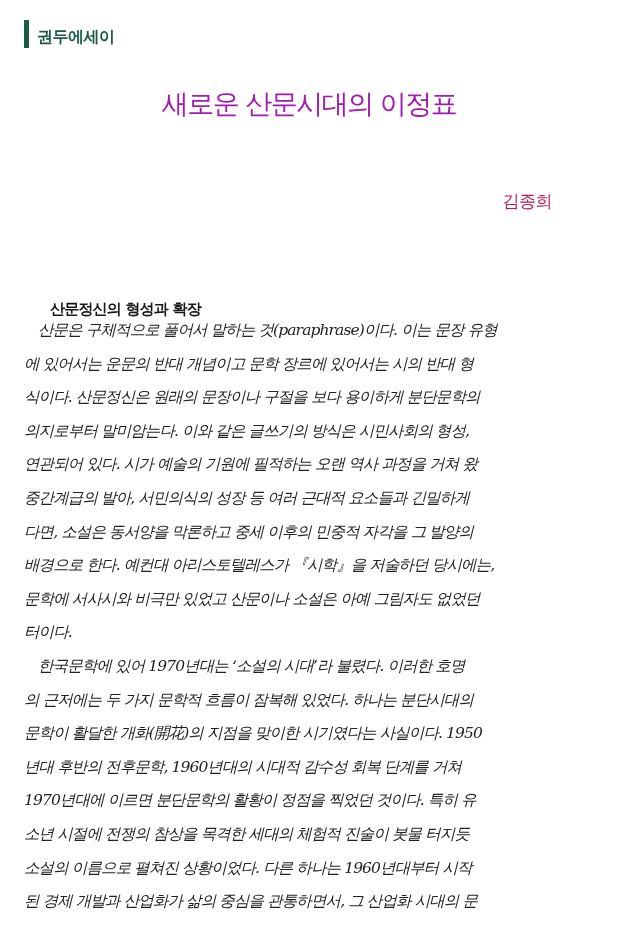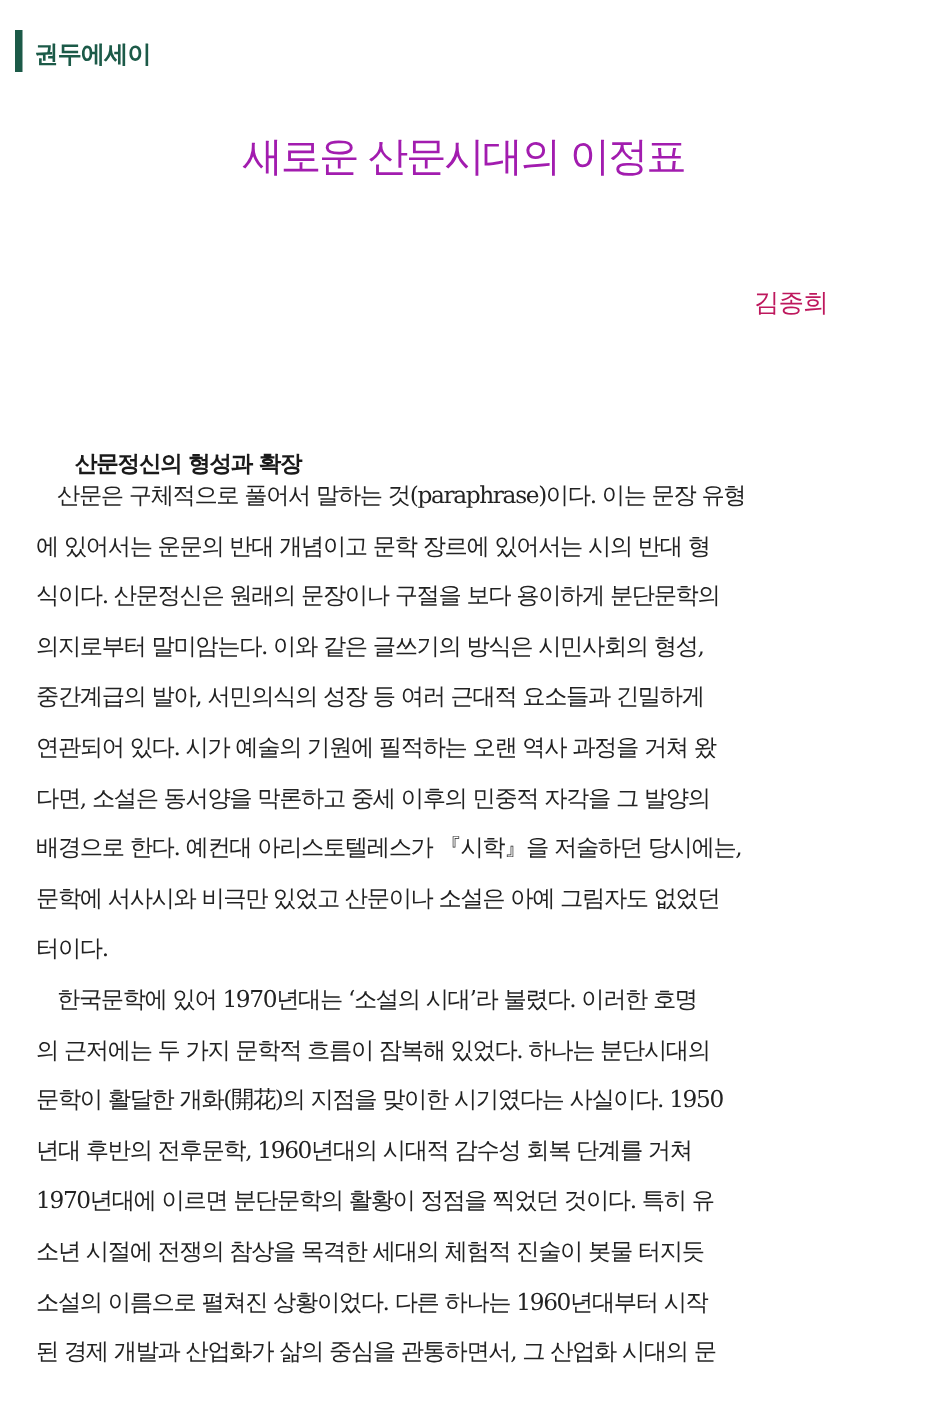--- a/index.html
+++ b/index.html
@@ -10,25 +10,25 @@
     body {
       width: 618px;
       height: 934px;
       position: relative;
       overflow: hidden;
       font-family: "DejaVu Sans", "Liberation Sans", sans-serif;
       color: #1e1e1e;
     }
     .section-label {
       position: absolute;
-      left: 10px;
+      left: 24px;
       top: 20px;
       height: 28px;
       display: flex;
-      align-items: flex-start;
+      align-items: center;
     }
     .section-bar {
       width: 5px;
       height: 28px;
       background: #1c5a48;
       margin-right: 8px;
     }
     .section-text {
       font-family: "DejaVu Sans", sans-serif;
       font-size: 16px;
@@ -79,20 +79,21 @@
     .line {
       height: 33.6px;
       line-height: 33.6px;
       font-family: "DejaVu Serif", serif;
       font-size: 15.5px;
       color: #222;
       white-space: nowrap;
       letter-spacing: -0.9px;
       display: flex;
       justify-content: space-between;
+      font-style: italic;
     }
     .line.last { justify-content: flex-start; }
     .line.indent { padding-left: 14px; }
   </style>
 </head>
 <body>
 
 <div class="section-label">
   <div class="section-bar" style="background: rgb(28, 90, 72);"></div>
   <span class="section-text" style="color: rgb(28, 90, 72);">권두에세이</span>
@@ -102,22 +103,22 @@
 
 <div class="author">김종희</div>
 
 <h2 class="subheading">산문정신의 형성과 확장</h2>
 
 <div class="body-text">
   <div class="line indent">산문은 구체적으로 풀어서 말하는 것(paraphrase)이다. 이는 문장 유형</div>
   <div class="line">에 있어서는 운문의 반대 개념이고 문학 장르에 있어서는 시의 반대 형</div>
   <div class="line">식이다. 산문정신은 원래의 문장이나 구절을 보다 용이하게 분단문학의</div>
   <div class="line">의지로부터 말미암는다. 이와 같은 글쓰기의 방식은 시민사회의 형성,</div>
+  <div class="line">연관되어 있다. 시가 예술의 기원에 필적하는 오랜 역사 과정을 거쳐 왔</div>
   <div class="line">중간계급의 발아, 서민의식의 성장 등 여러 근대적 요소들과 긴밀하게</div>
-  <div class="line">연관되어 있다. 시가 예술의 기원에 필적하는 오랜 역사 과정을 거쳐 왔</div>
   <div class="line">다면, 소설은 동서양을 막론하고 중세 이후의 민중적 자각을 그 발양의</div>
   <div class="line">배경으로 한다. 예컨대 아리스토텔레스가 『시학』을 저술하던 당시에는,</div>
   <div class="line">문학에 서사시와 비극만 있었고 산문이나 소설은 아예 그림자도 없었던</div>
   <div class="line last">터이다.</div>
   <div class="line indent">한국문학에 있어 1970년대는 ‘소설의 시대’라 불렸다. 이러한 호명</div>
   <div class="line">의 근저에는 두 가지 문학적 흐름이 잠복해 있었다. 하나는 분단시대의</div>
   <div class="line">문학이 활달한 개화(開花)의 지점을 맞이한 시기였다는 사실이다. 1950</div>
   <div class="line">년대 후반의 전후문학, 1960년대의 시대적 감수성 회복 단계를 거쳐</div>
   <div class="line">1970년대에 이르면 분단문학의 활황이 정점을 찍었던 것이다. 특히 유</div>
   <div class="line">소년 시절에 전쟁의 참상을 목격한 세대의 체험적 진술이 봇물 터지듯</div>

